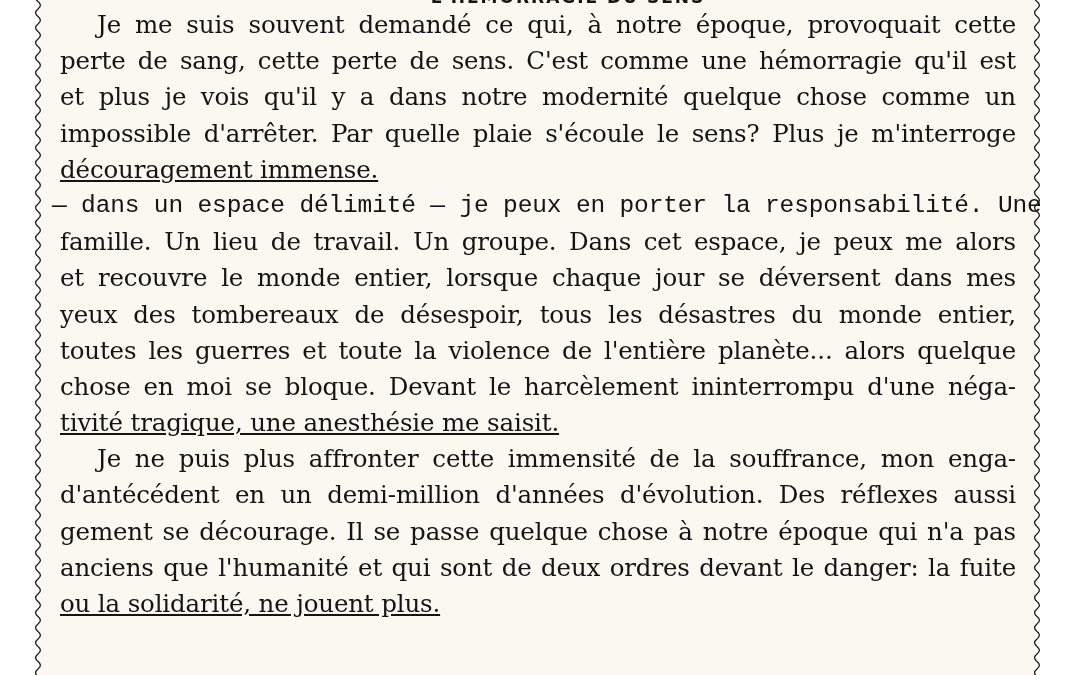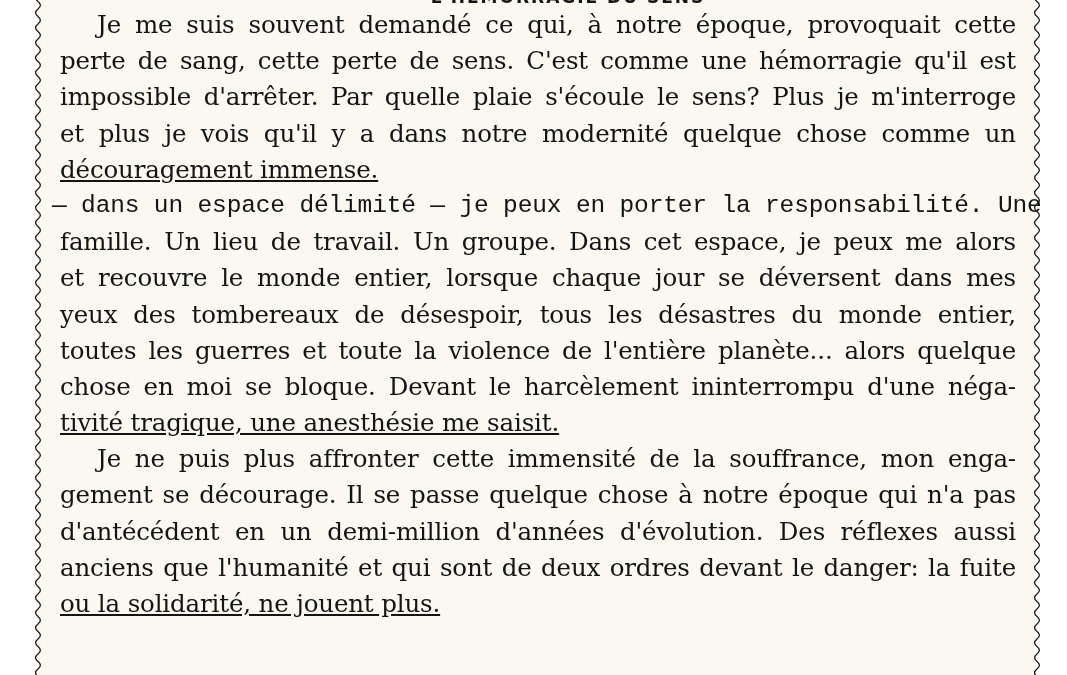--- a/index.html
+++ b/index.html
@@ -85,35 +85,35 @@
 <svg class="wave right" viewBox="0 0 10 690" preserveAspectRatio="none">
   <path id="wavePathR" d="M5 0 Q0.1999999999999993 3.75 5 7.5 Q9.8 11.25 5 15 Q0.1999999999999993 18.75 5 22.5 Q9.8 26.25 5 30 Q0.1999999999999993 33.75 5 37.5 Q9.8 41.25 5 45 Q0.1999999999999993 48.75 5 52.5 Q9.8 56.25 5 60 Q0.1999999999999993 63.75 5 67.5 Q9.8 71.25 5 75 Q0.1999999999999993 78.75 5 82.5 Q9.8 86.25 5 90 Q0.1999999999999993 93.75 5 97.5 Q9.8 101.25 5 105 Q0.1999999999999993 108.75 5 112.5 Q9.8 116.25 5 120 Q0.1999999999999993 123.75 5 127.5 Q9.8 131.25 5 135 Q0.1999999999999993 138.75 5 142.5 Q9.8 146.25 5 150 Q0.1999999999999993 153.75 5 157.5 Q9.8 161.25 5 165 Q0.1999999999999993 168.75 5 172.5 Q9.8 176.25 5 180 Q0.1999999999999993 183.75 5 187.5 Q9.8 191.25 5 195 Q0.1999999999999993 198.75 5 202.5 Q9.8 206.25 5 210 Q0.1999999999999993 213.75 5 217.5 Q9.8 221.25 5 225 Q0.1999999999999993 228.75 5 232.5 Q9.8 236.25 5 240 Q0.1999999999999993 243.75 5 247.5 Q9.8 251.25 5 255 Q0.1999999999999993 258.75 5 262.5 Q9.8 266.25 5 270 Q0.1999999999999993 273.75 5 277.5 Q9.8 281.25 5 285 Q0.1999999999999993 288.75 5 292.5 Q9.8 296.25 5 300 Q0.1999999999999993 303.75 5 307.5 Q9.8 311.25 5 315 Q0.1999999999999993 318.75 5 322.5 Q9.8 326.25 5 330 Q0.1999999999999993 333.75 5 337.5 Q9.8 341.25 5 345 Q0.1999999999999993 348.75 5 352.5 Q9.8 356.25 5 360 Q0.1999999999999993 363.75 5 367.5 Q9.8 371.25 5 375 Q0.1999999999999993 378.75 5 382.5 Q9.8 386.25 5 390 Q0.1999999999999993 393.75 5 397.5 Q9.8 401.25 5 405 Q0.1999999999999993 408.75 5 412.5 Q9.8 416.25 5 420 Q0.1999999999999993 423.75 5 427.5 Q9.8 431.25 5 435 Q0.1999999999999993 438.75 5 442.5 Q9.8 446.25 5 450 Q0.1999999999999993 453.75 5 457.5 Q9.8 461.25 5 465 Q0.1999999999999993 468.75 5 472.5 Q9.8 476.25 5 480 Q0.1999999999999993 483.75 5 487.5 Q9.8 491.25 5 495 Q0.1999999999999993 498.75 5 502.5 Q9.8 506.25 5 510 Q0.1999999999999993 513.75 5 517.5 Q9.8 521.25 5 525 Q0.1999999999999993 528.75 5 532.5 Q9.8 536.25 5 540 Q0.1999999999999993 543.75 5 547.5 Q9.8 551.25 5 555 Q0.1999999999999993 558.75 5 562.5 Q9.8 566.25 5 570 Q0.1999999999999993 573.75 5 577.5 Q9.8 581.25 5 585 Q0.1999999999999993 588.75 5 592.5 Q9.8 596.25 5 600 Q0.1999999999999993 603.75 5 607.5 Q9.8 611.25 5 615 Q0.1999999999999993 618.75 5 622.5 Q9.8 626.25 5 630 Q0.1999999999999993 633.75 5 637.5 Q9.8 641.25 5 645 Q0.1999999999999993 648.75 5 652.5 Q9.8 656.25 5 660 Q0.1999999999999993 663.75 5 667.5 Q9.8 671.25 5 675 Q0.1999999999999993 678.75 5 682.5 Q9.8 686.25 5 690" fill="none" stroke="#1a1a1a" stroke-width="1.3"></path>
 </svg>
 
 <div class="text">
   <div class="heading">L'HÉMORRAGIE DU SENS</div>
 
   <div class="para">
     <span class="line indent">Je me suis souvent demandé ce qui, à notre époque, provoquait cette</span>
     <span class="line">perte de sang, cette perte de sens. C'est comme une hémorragie qu'il est</span>
+    <span class="line">et plus je vois qu'il y a dans notre modernité quelque chose comme un</span>
     <span class="line">impossible d'arrêter. Par quelle plaie s'écoule le sens? Plus je m'interroge</span>
-    <span class="line">et plus je vois qu'il y a dans notre modernité quelque chose comme un</span>
     <span class="line last">découragement immense.</span>
   </div>
 
   <div class="para">
     <span class="line hang">— dans un espace délimité — je peux en porter la responsabilité. Une</span>
     <span class="line">famille. Un lieu de travail. Un groupe. Dans cet espace, je peux me alors</span>
     <span class="line">et recouvre le monde entier, lorsque chaque jour se déversent dans mes</span>
     <span class="line">yeux des tombereaux de désespoir, tous les désastres du monde entier,</span>
     <span class="line">toutes les guerres et toute la violence de l'entière planète... alors quelque</span>
     <span class="line">chose en moi se bloque. Devant le harcèlement ininterrompu d'une néga-</span>
     <span class="line last">tivité tragique, une anesthésie me saisit.</span>
   </div>
 
   <div class="para">
     <span class="line indent">Je ne puis plus affronter cette immensité de la souffrance, mon enga-</span>
+    <span class="line">d'antécédent en un demi-million d'années d'évolution. Des réflexes aussi</span>
     <span class="line">gement se décourage. Il se passe quelque chose à notre époque qui n'a pas</span>
-    <span class="line">d'antécédent en un demi-million d'années d'évolution. Des réflexes aussi</span>
     <span class="line">anciens que l'humanité et qui sont de deux ordres devant le danger: la fuite</span>
     <span class="line last">ou la solidarité, ne jouent plus.</span>
   </div>
 </div>
 
 </body></html>

